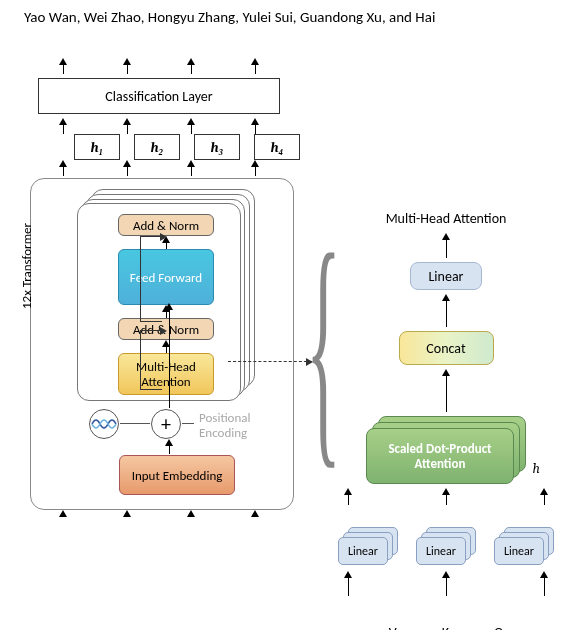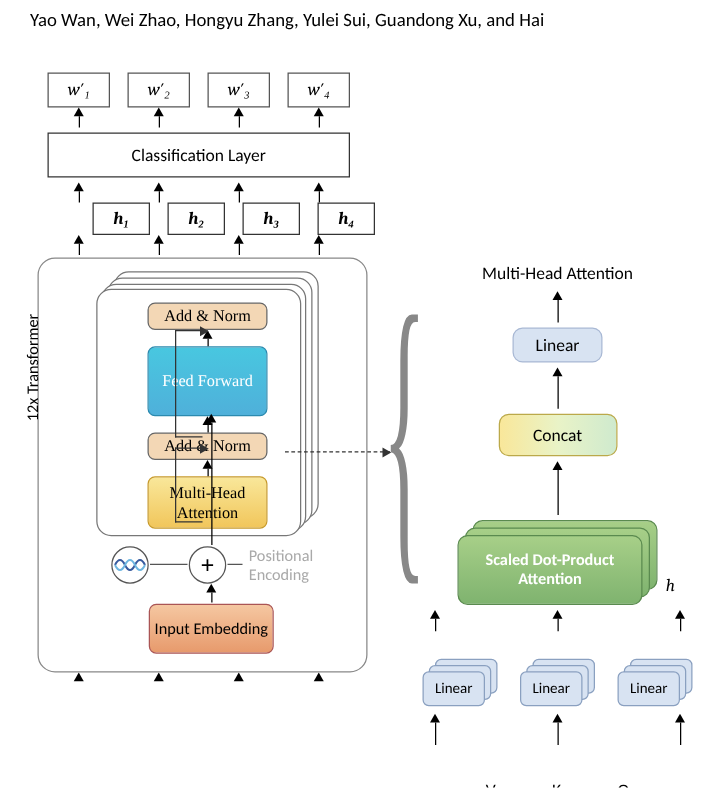--- a/index.html
+++ b/index.html
@@ -97,21 +97,20 @@
     width: 170px;
     height: 204px;
   }
   .stack-card {
     position: absolute;
     border: 1.3px solid #777;
     border-radius: 12px;
     background: #fff;
     width: 164px;
     height: 198px;
-    font-family: Liberation Serif, serif;
   }
   .sc1 { left: 14px; top: 0; }
   .sc2 { left: 9px; top: 5px; }
   .sc3 { left: 4px; top: 10px; }
   .sc4 { left: 0; top: 14px; }
   .inner-block {
     border: 1px solid #666;
     border-radius: 6px;
     display:flex;align-items:center;justify-content:center;
     text-align:center;
@@ -121,21 +120,21 @@
   }
   .addnorm { height: 22px; background: #f3d7b5; }
   .ff { height: 56px; background: linear-gradient(180deg,#48c7e0,#4fb0da); color:#fff; border-color:#2b8aaf;}
   .mha { height: 42px; background: linear-gradient(180deg,#f9e79a,#f1c65b); border-color:#c79a2b;}
   .gap { display:flex;flex-direction:column;align-items:center; width:96px; margin-left:40px;}
   .gap .arrow-stem { height:6px;}
   .input-emb {
     position:absolute;
     left: 88px;
     bottom: 14px;
-    width: 100px; height: 40px;
+    width: 116px; height: 40px;
     border:1px solid #a55; border-radius:6px;
     background: linear-gradient(180deg,#f5c7a1,#e79a6c);
     display:flex;align-items:center;justify-content:center;
     text-align:center; font-size:13px;
   }
   .plus-circle, .pe-circle {
     width: 30px; height: 30px;
     border: 1.2px solid #555;
     border-radius: 50%;
     display:flex;align-items:center;justify-content:center;
@@ -257,26 +256,20 @@
   .in-arrows{display:flex;gap:14px;margin-left:18px;height:16px;}
   .sine{width:26px;height:16px;}
 </style>
 </head>
 <body>
 
 <div class="header">Yao Wan, Wei Zhao, Hongyu Zhang, Yulei Sui, Guandong Xu, and Hai</div>
 
 <div class="left-panel">
 
-  <div class="out-row">
-    <div class="token-box">w′₁</div>
-    <div class="token-box">w′₂</div>
-    <div class="token-box">w′₃</div>
-    <div class="token-box">w′₄</div>
-  </div>
   <div class="arrow-row">
     <div class="arrow-col">
         <div class="arrow-up"></div>
         <div class="arrow-stem"></div>
       </div>
     <div class="arrow-col">
         <div class="arrow-up"></div>
         <div class="arrow-stem"></div>
       </div>
     <div class="arrow-col">

